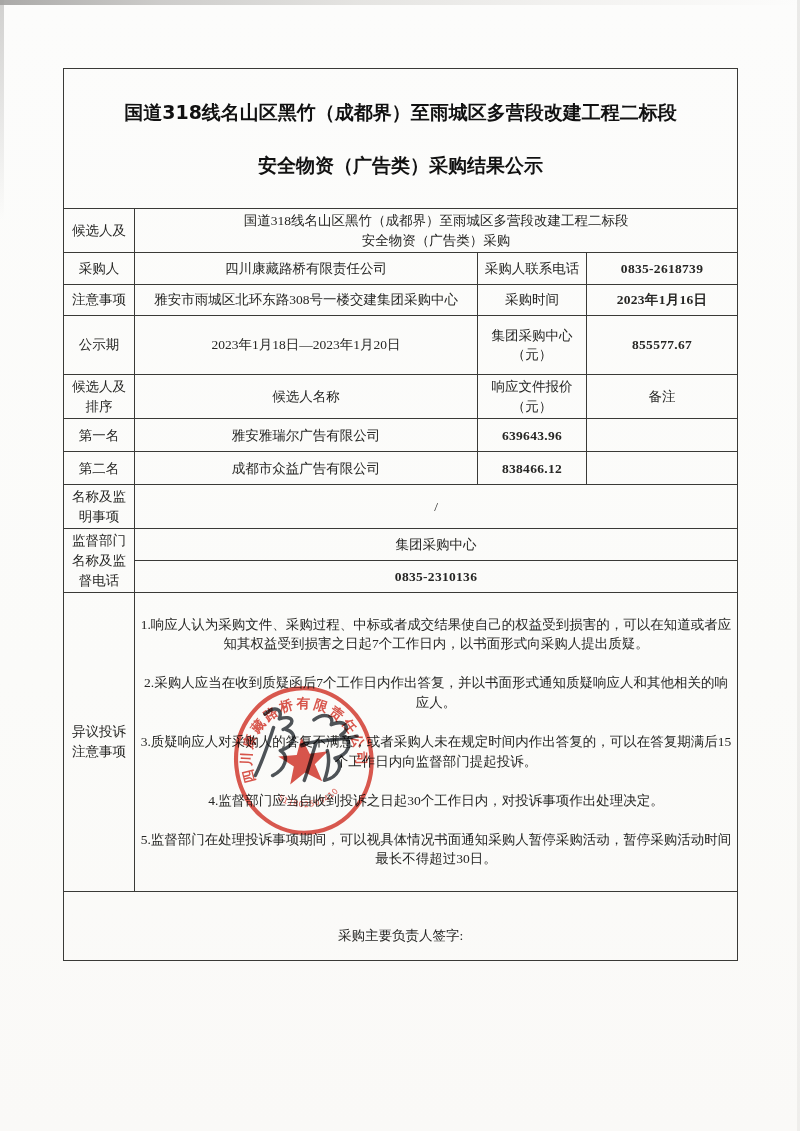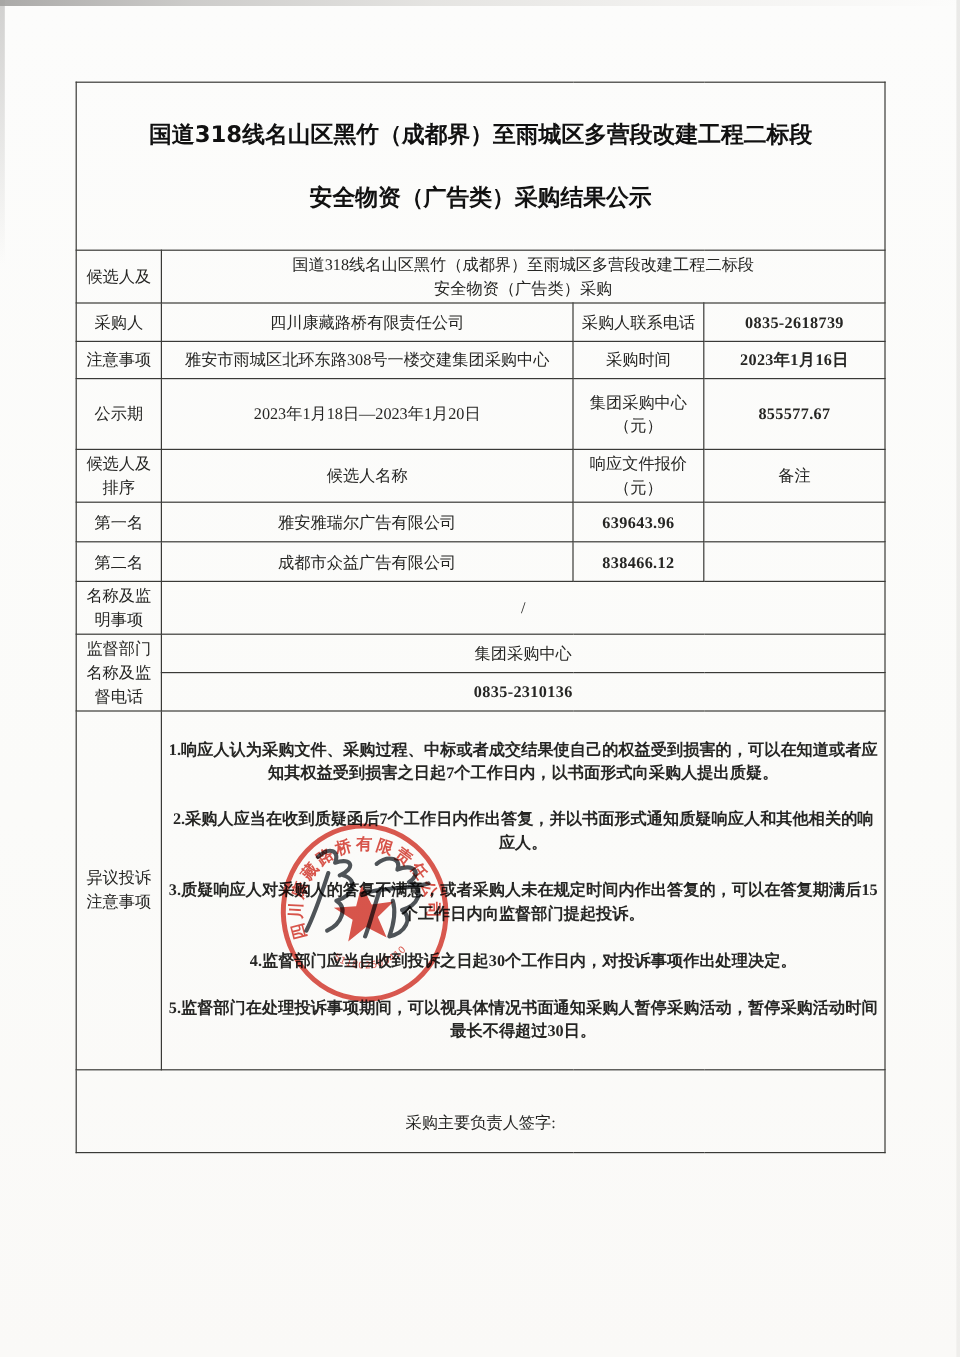--- a/index.html
+++ b/index.html
@@ -48,21 +48,21 @@
     padding:4px 6px;
   }
   td.label{color:#2a2a28;}
   td.num{font-size:14px;letter-spacing:.3px;font-weight:bold;}
   td.objection-text{
     text-align:left;vertical-align:middle;
     padding:8px 10px 8px 8px;
     font-size:13.6px;line-height:1.58;
     white-space:normal;
   }
-  td.objection-text div{margin:0;font-weight:bold;}
+  td.objection-text div{margin:0;}
   td.sign-cell{
     text-align:left;vertical-align:middle;
     font-size:14.5px;padding-left:7px;
     white-space:nowrap;
   }
 
   .seal{
     position:absolute;left:228px;top:683px;width:152px;height:158px;
     transform:rotate(-6deg);
     mix-blend-mode:multiply;opacity:.92;

